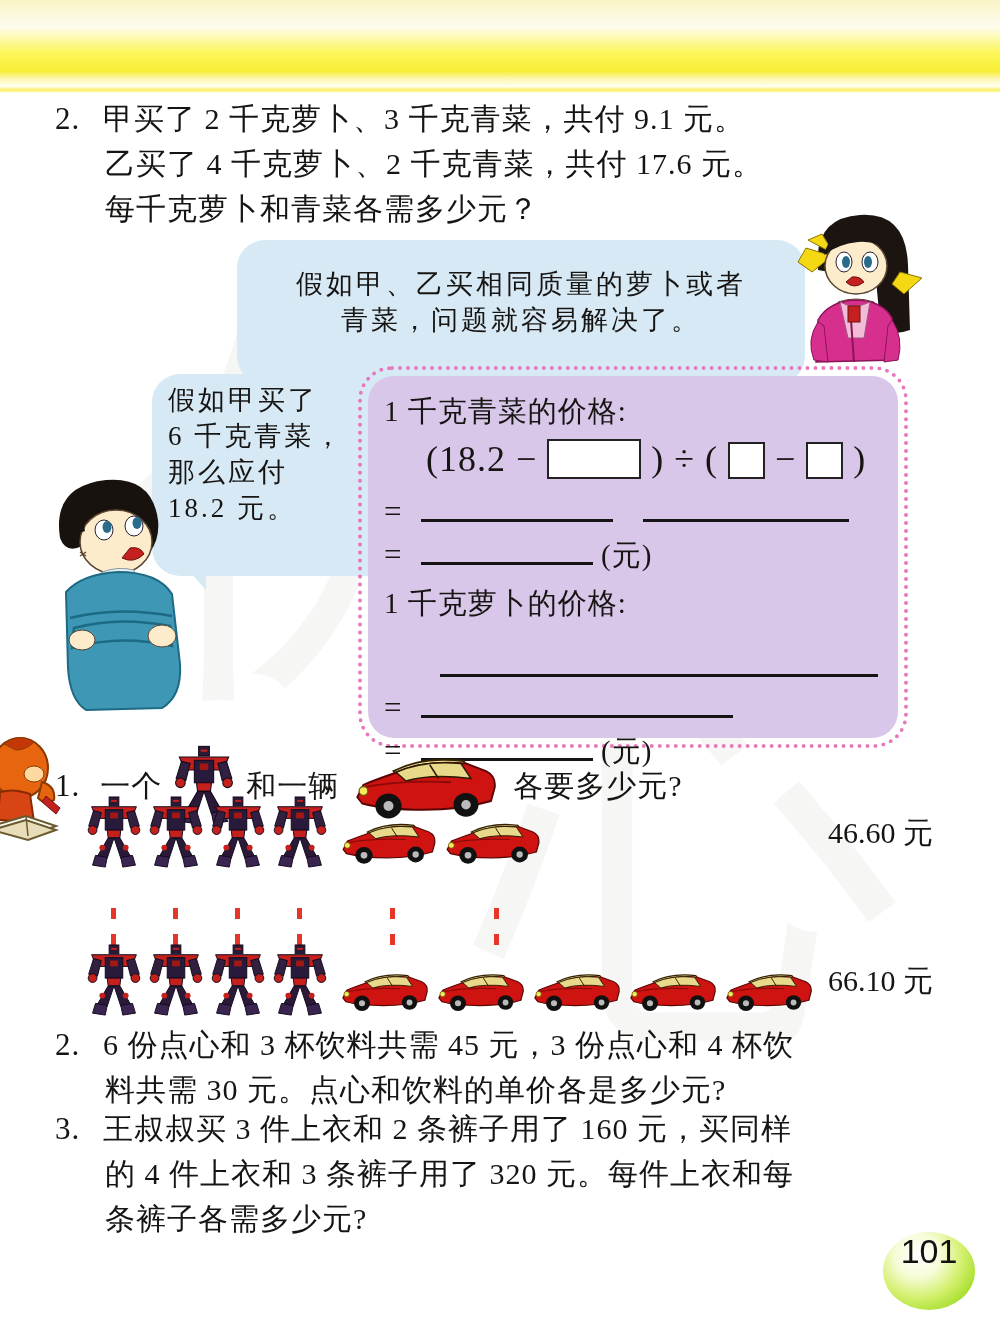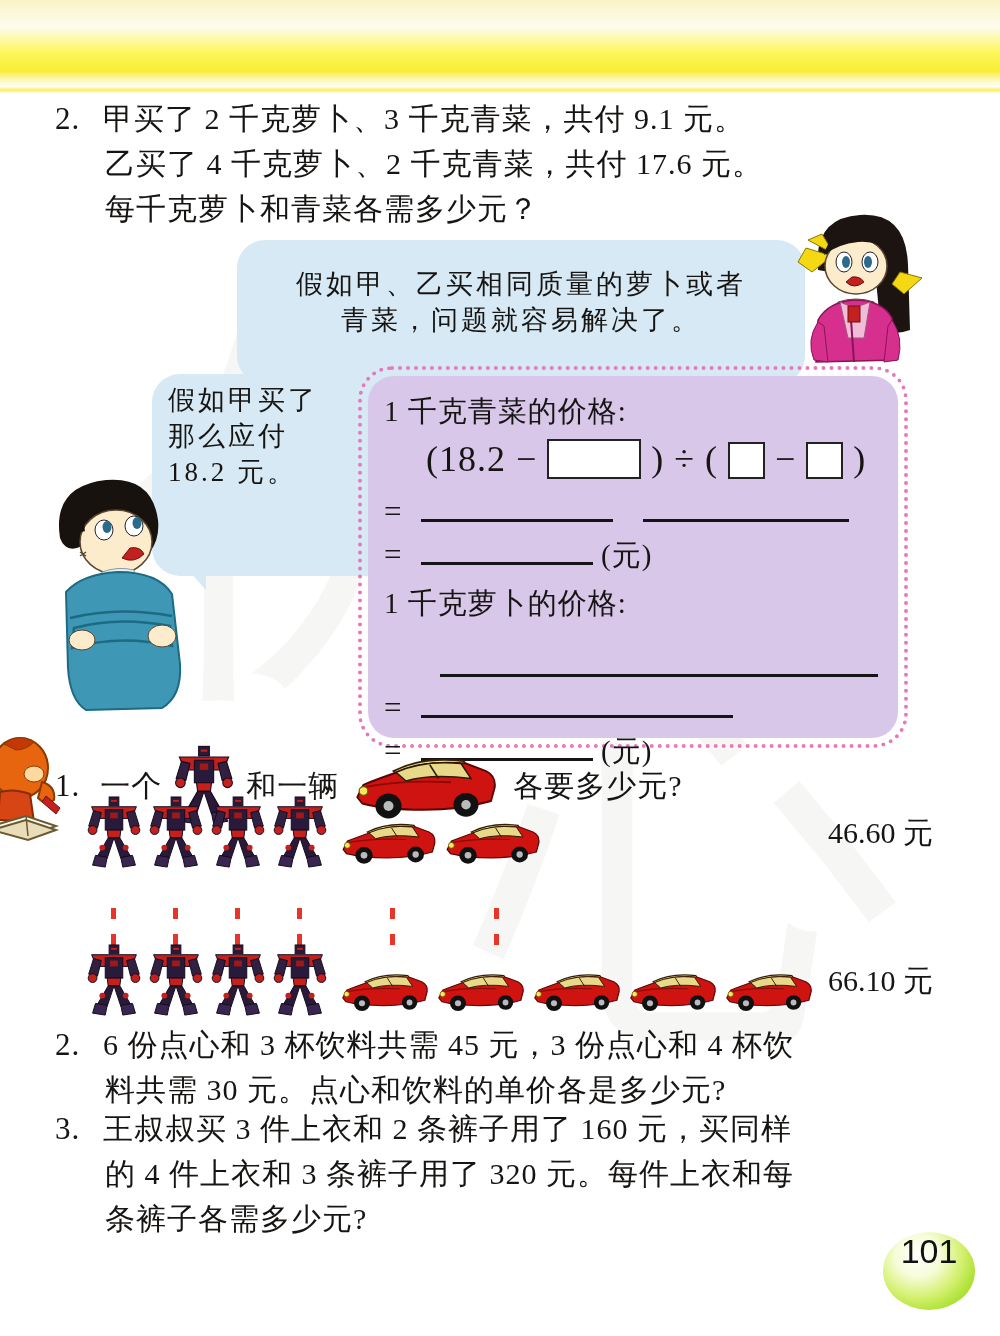--- a/index.html
+++ b/index.html
@@ -103,20 +103,21 @@
   <path d="M30,110 Q40,92 66,90 Q94,90 104,108 L108,150 L28,152 Z" fill="#d62f8e" stroke="#8a1458" stroke-width="1.5"></path>
   <path d="M52,92 Q66,100 82,92 L76,128 L60,128 Z" fill="#f2bcd8" stroke="#a05a80"></path>
   <path d="M62,96 L66,152" stroke="#8a1458" stroke-width="2" fill="none"></path>
   <rect x="60" y="96" width="12" height="16" fill="#c42020" stroke="#701010"></rect>
   <path d="M30,112 Q18,130 26,150 L40,152 L36,116 Z" fill="#d62f8e" stroke="#8a1458"></path>
   <path d="M104,110 Q116,128 110,150 L96,152 L100,116 Z" fill="#d62f8e" stroke="#8a1458"></path>
 </svg>
 
 <div class="bubble" style="left:152px;top:374px;width:214px;height:186px;padding:8px 16px;font-size:27px;line-height:36px;">
   <div class="bline">假如甲买了</div>
+  <div class="bline">6 千克青菜，</div>
   <div class="bline">那么应付</div>
   <div class="bline">18.2 元。</div>
 </div>
 <div class="tail" style="left:172px;top:552px;border-top:38px solid #d7e9f4;border-left:34px solid transparent;"></div>
 
 <svg class="abs" style="left:22px;top:468px;" width="196" height="256" viewBox="0 0 196 256" xmlns="http://www.w3.org/2000/svg">
   <path d="M38,70 Q30,18 84,12 Q130,8 136,52 Q138,70 128,84 Q96,60 60,78 Q44,86 38,70 Z" fill="#18120e"></path>
   <ellipse cx="94" cy="74" rx="36" ry="32" fill="#fdeccb" stroke="#5a4632" stroke-width="1.5"></ellipse>
   <path d="M40,56 Q46,20 88,16 Q124,14 132,48 Q110,36 88,40 Q60,44 40,68 Z" fill="#18120e"></path>
   <path d="M58,64 Q54,40 74,34" fill="none" stroke="#18120e" stroke-width="10"></path>

